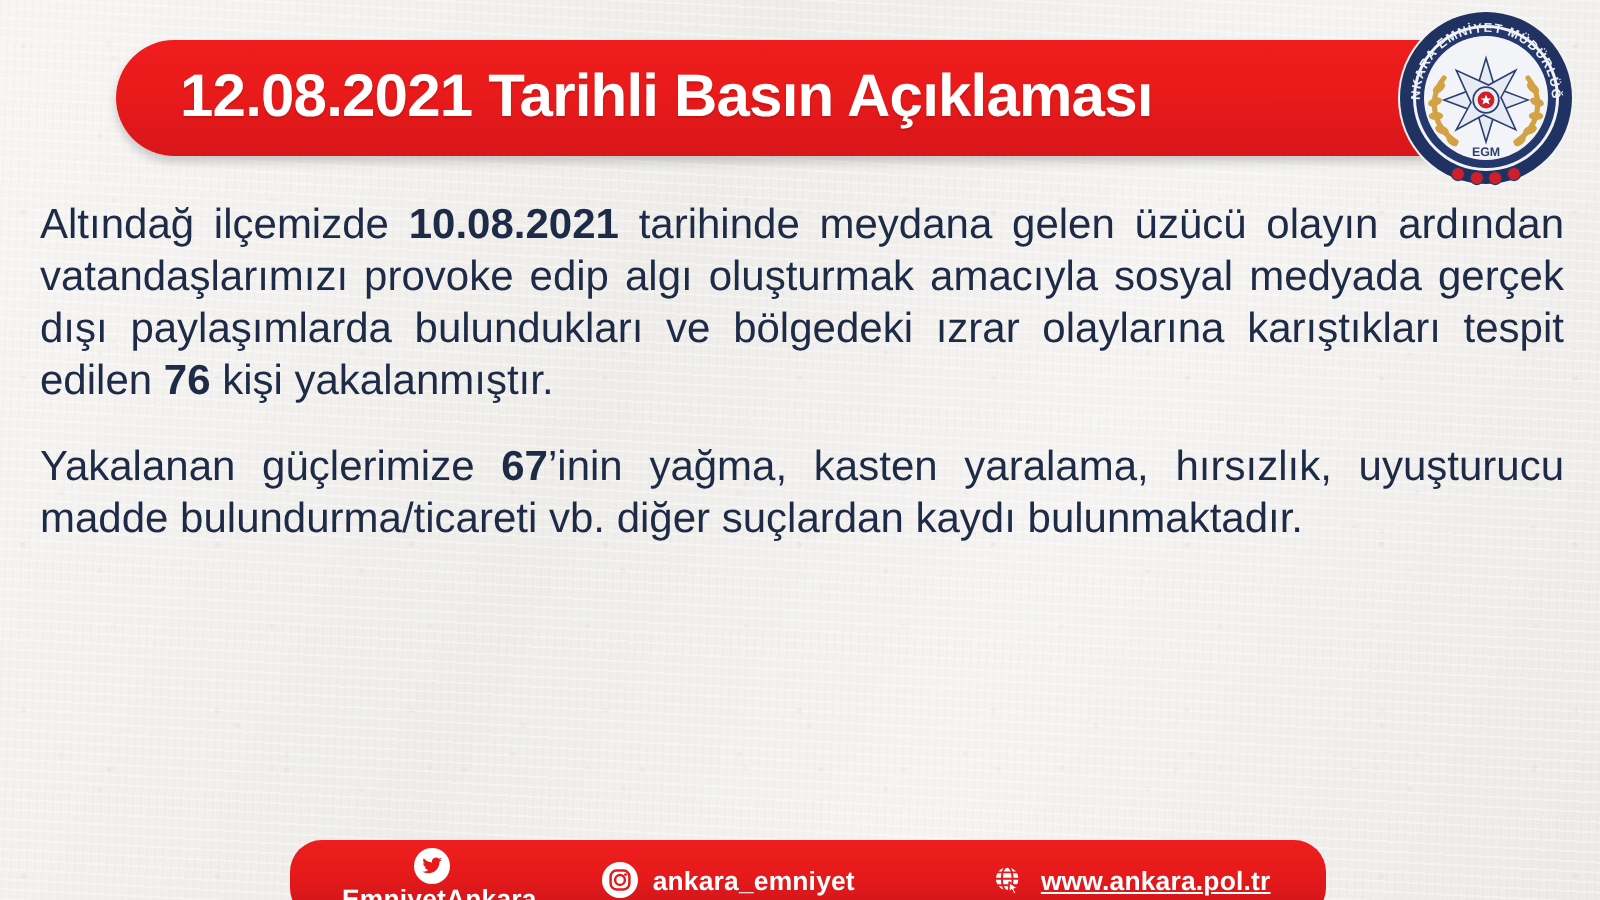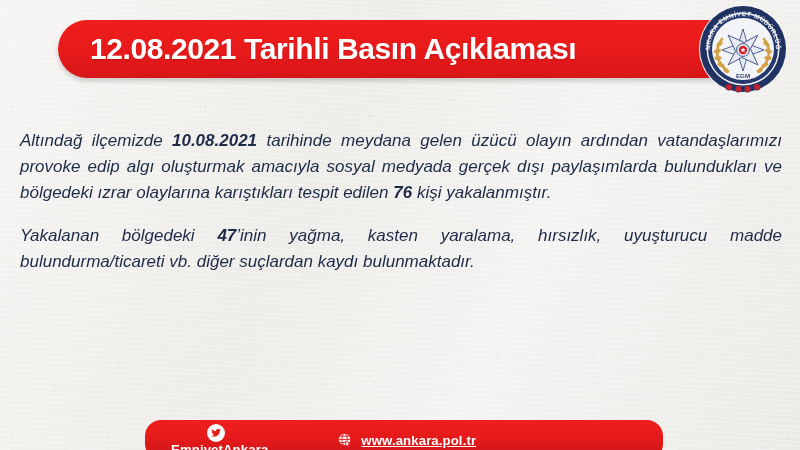--- a/index.html
+++ b/index.html
@@ -82,27 +82,26 @@
     width: 92px;
     height: 92px;
     z-index: 4;
   }
   .emblem svg { display: block; }
 
   
   .body-text {
     position: absolute;
     left: 20px;
-    top: 128px;
+    top: 100px;
     width: 762px;
     color: #1d2b47;
-    font-size: 17px;
+    font-size: 21px;
     line-height: 26px;
     z-index: 2;
-    font-style: italic;
   }
   .para {
     margin: 0 0 17px 0;
     text-align: justify;
   }
   .para:last-child { margin-bottom: 0; }
   .para b { font-weight: bold; }
 
   
   .footer-bar {
@@ -189,35 +188,46 @@
         <circle cx="32" cy="84" r="3.3"></circle>
         <circle cx="41.4" cy="86" r="3.3"></circle>
         <circle cx="50.6" cy="86" r="3.3"></circle>
         <circle cx="60" cy="84" r="3.3"></circle>
       </g>
     </svg>
   </div>
 
   <div class="body-text">
     <p class="para"><span>Altındağ ilçemizde </span><b>10.08.2021</b><span> tarihinde meydana gelen üzücü olayın ardından vatandaşlarımızı provoke edip algı oluşturmak amacıyla sosyal medyada gerçek dışı paylaşımlarda bulundukları ve bölgedeki ızrar olaylarına karıştıkları tespit edilen </span><b>76</b><span> kişi yakalanmıştır.</span></p>
-    <p class="para"><span>Yakalanan bölgedeki </span><b>47</b><span>’inin yağma, kasten yaralama, hırsızlık, uyuşturucu madde bulundurma/ticareti vb. diğer suçlardan kaydı bulunmaktadır.</span></p>
+    <p class="para"><span>Yakalanan güçlerimize </span><b>67</b><span>’inin yağma, kasten yaralama, hırsızlık, uyuşturucu madde bulundurma/ticareti vb. diğer suçlardan kaydı bulunmaktadır.</span></p>
   </div>
 
   <div class="footer-bar">
 
     <div class="social-item si-twitter">
       <span class="icon-box">
         <svg viewBox="0 0 18 18" width="18" height="18" aria-hidden="true">
           <circle cx="9" cy="9" r="9" fill="#ffffff"></circle>
           <path d="M14 5.7a4 4 0 0 1-1.15.32 2 2 0 0 0 .88-1.11 4 4 0 0 1-1.27.49 2 2 0 0 0-3.41 1.82A5.67 5.67 0 0 1 4.9 5.13a2 2 0 0 0 .62 2.67 2 2 0 0 1-.9-.25v.03a2 2 0 0 0 1.6 1.96 2 2 0 0 1-.9.03 2 2 0 0 0 1.87 1.39A4 4 0 0 1 4 11.78a5.65 5.65 0 0 0 3.06.9c3.67 0 5.68-3.04 5.68-5.68v-.26A4 4 0 0 0 14 5.7z" fill="#e51a1a"></path>
         </svg>
       </span>
       <span class="label">EmniyetAnkara</span>
     </div>
 
+    <div class="social-item si-instagram">
+      <span class="icon-box">
+        <svg viewBox="0 0 18 18" width="18" height="18" aria-hidden="true">
+          <circle cx="9" cy="9" r="9" fill="#ffffff"></circle>
+          <rect x="4.3" y="4.3" width="9.4" height="9.4" rx="2.9" ry="2.9" fill="none" stroke="#e51a1a" stroke-width="1.25"></rect>
+          <circle cx="9" cy="9" r="2.45" fill="none" stroke="#e51a1a" stroke-width="1.25"></circle>
+          <circle cx="11.75" cy="6.3" r="0.72" fill="#e51a1a"></circle>
+        </svg>
+      </span>
+      <span class="label">ankara_emniyet</span>
+    </div>
 
     <div class="social-item si-web">
       <span class="icon-box">
         <svg viewBox="0 0 18 18" width="18" height="18" aria-hidden="true">
           <circle cx="8.6" cy="8.4" r="6.1" fill="#ffffff"></circle>
           <g stroke="#e51a1a" stroke-width="0.95" fill="none">
             <circle cx="8.6" cy="8.4" r="6.1"></circle>
             <ellipse cx="8.6" cy="8.4" rx="2.7" ry="6.1"></ellipse>
             <line x1="2.5" y1="8.4" x2="14.7" y2="8.4"></line>
             <line x1="3.5" y1="5.2" x2="13.7" y2="5.2"></line>

